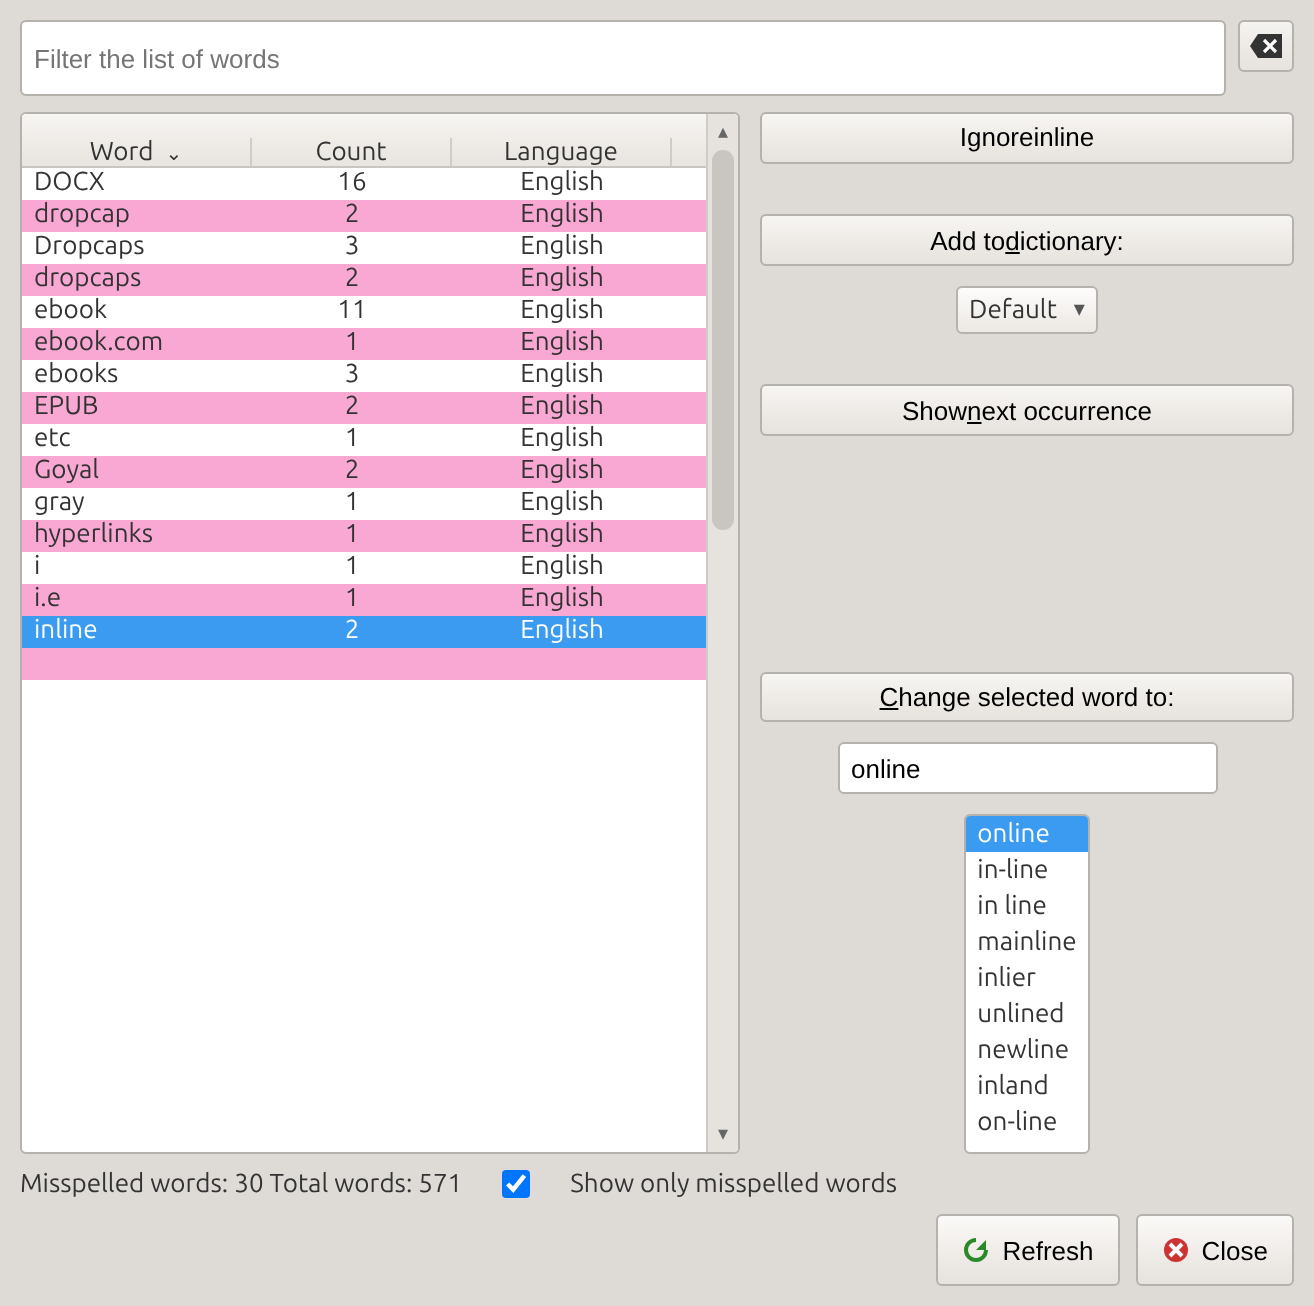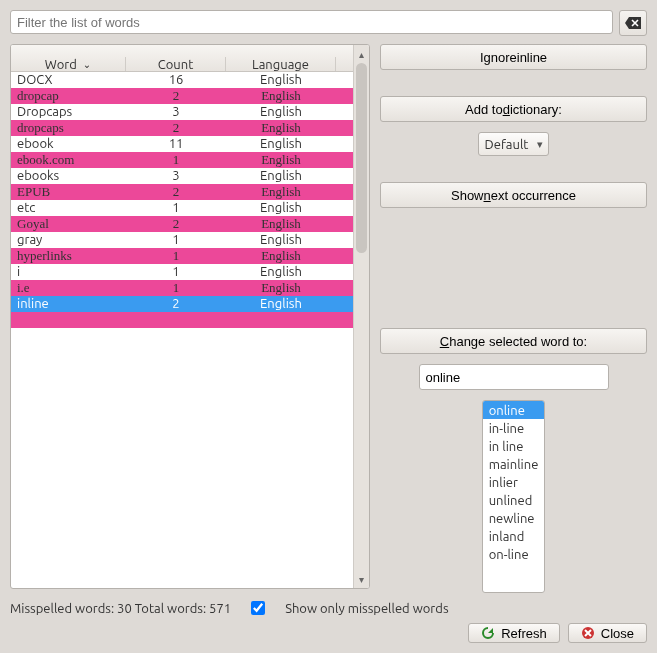--- a/index.html
+++ b/index.html
@@ -9,21 +9,21 @@
   background: #dedad6;
   width: 657px;
   height: 653px;
   overflow: hidden;
   color: #333;
 }
 .container { padding: 10px; display: flex; flex-direction: column; height: 100%; gap: 8px; }
 .filter-row { display: flex; gap: 6px; }
 .filter-input {
   flex: 1;
-  height: 24px;
+  height: 38px;
   padding: 2px 6px;
   border: 1px solid #b5b1ac;
   border-radius: 3px;
   background: #fff;
   font-size: 13px;
   color: #0f766e;
 }
 .clear-btn {
   width: 28px; height: 26px;
   border: 1px solid #b5b1ac;
@@ -54,21 +54,21 @@
   display: flex; align-items: center; justify-content: center;
   border-right: 1px solid #d0ccc7;
   font-size: 13px;
   cursor: pointer;
 }
 .th .sort-ind { margin-left: 6px; font-size: 10px; }
 .col-word { width: 115px; }
 .col-count { width: 100px; }
 .col-lang { width: 110px; }
 .tr { display: flex; height: 16px; align-items: flex-start; }
-.tr.odd { background: #ec4899; font-family: Liberation Serif, serif; }
+.tr.odd { background: #f9a8d4; }
 .tr.even { background: #ffffff; }
 .tr.sel { background: #3a9bf0; color: #fff; }
 .td { padding: 0 6px; }
 .td.col-word { text-align: left; }
 .td.col-count, .td.col-lang { text-align: center; }
 .scrollbar {
   width: 16px;
   background: #e6e2dd;
   border-left: 1px solid #cfcbc6;
   display: flex; flex-direction: column;
@@ -115,21 +115,21 @@
   background: #fff;
   overflow-y: auto;
   min-height: 170px;
 }
 .suggest-item { padding: 1px 6px; font-size: 13px; line-height:16px; cursor:pointer;}
 .suggest-item.sel { background: #3a9bf0; color:#fff; }
 .status-row { display:flex; align-items:center; gap:20px; font-size:13px; }
 .checkbox { width:14px; height:14px; }
 .bottom-row { display:flex; justify-content:flex-end; gap:8px; }
 .btn-small {
-  height: 20px;
+  height: 36px;
   border: 1px solid #b5b1ac;
   border-radius: 3px;
   background: linear-gradient(#fbf9f7,#e6e2dd);
   font-size: 13px;
   padding: 0 12px;
   display:flex; align-items:center; gap:6px;
   cursor:pointer;
 }
 .icon svg { display:block; }
 .gap-lg { height: 100px; }

